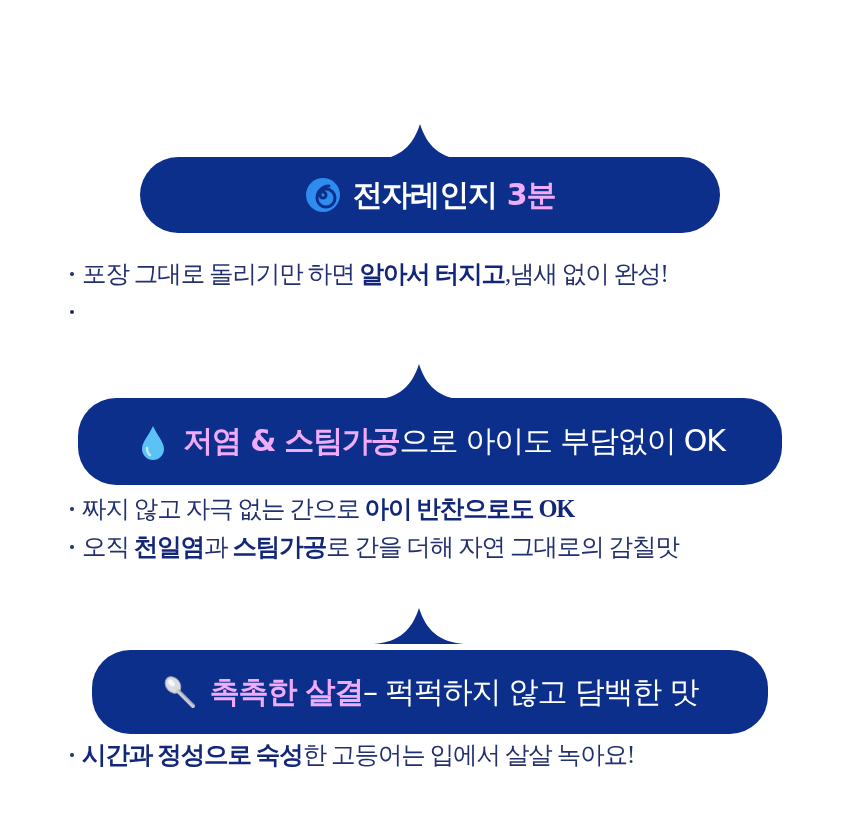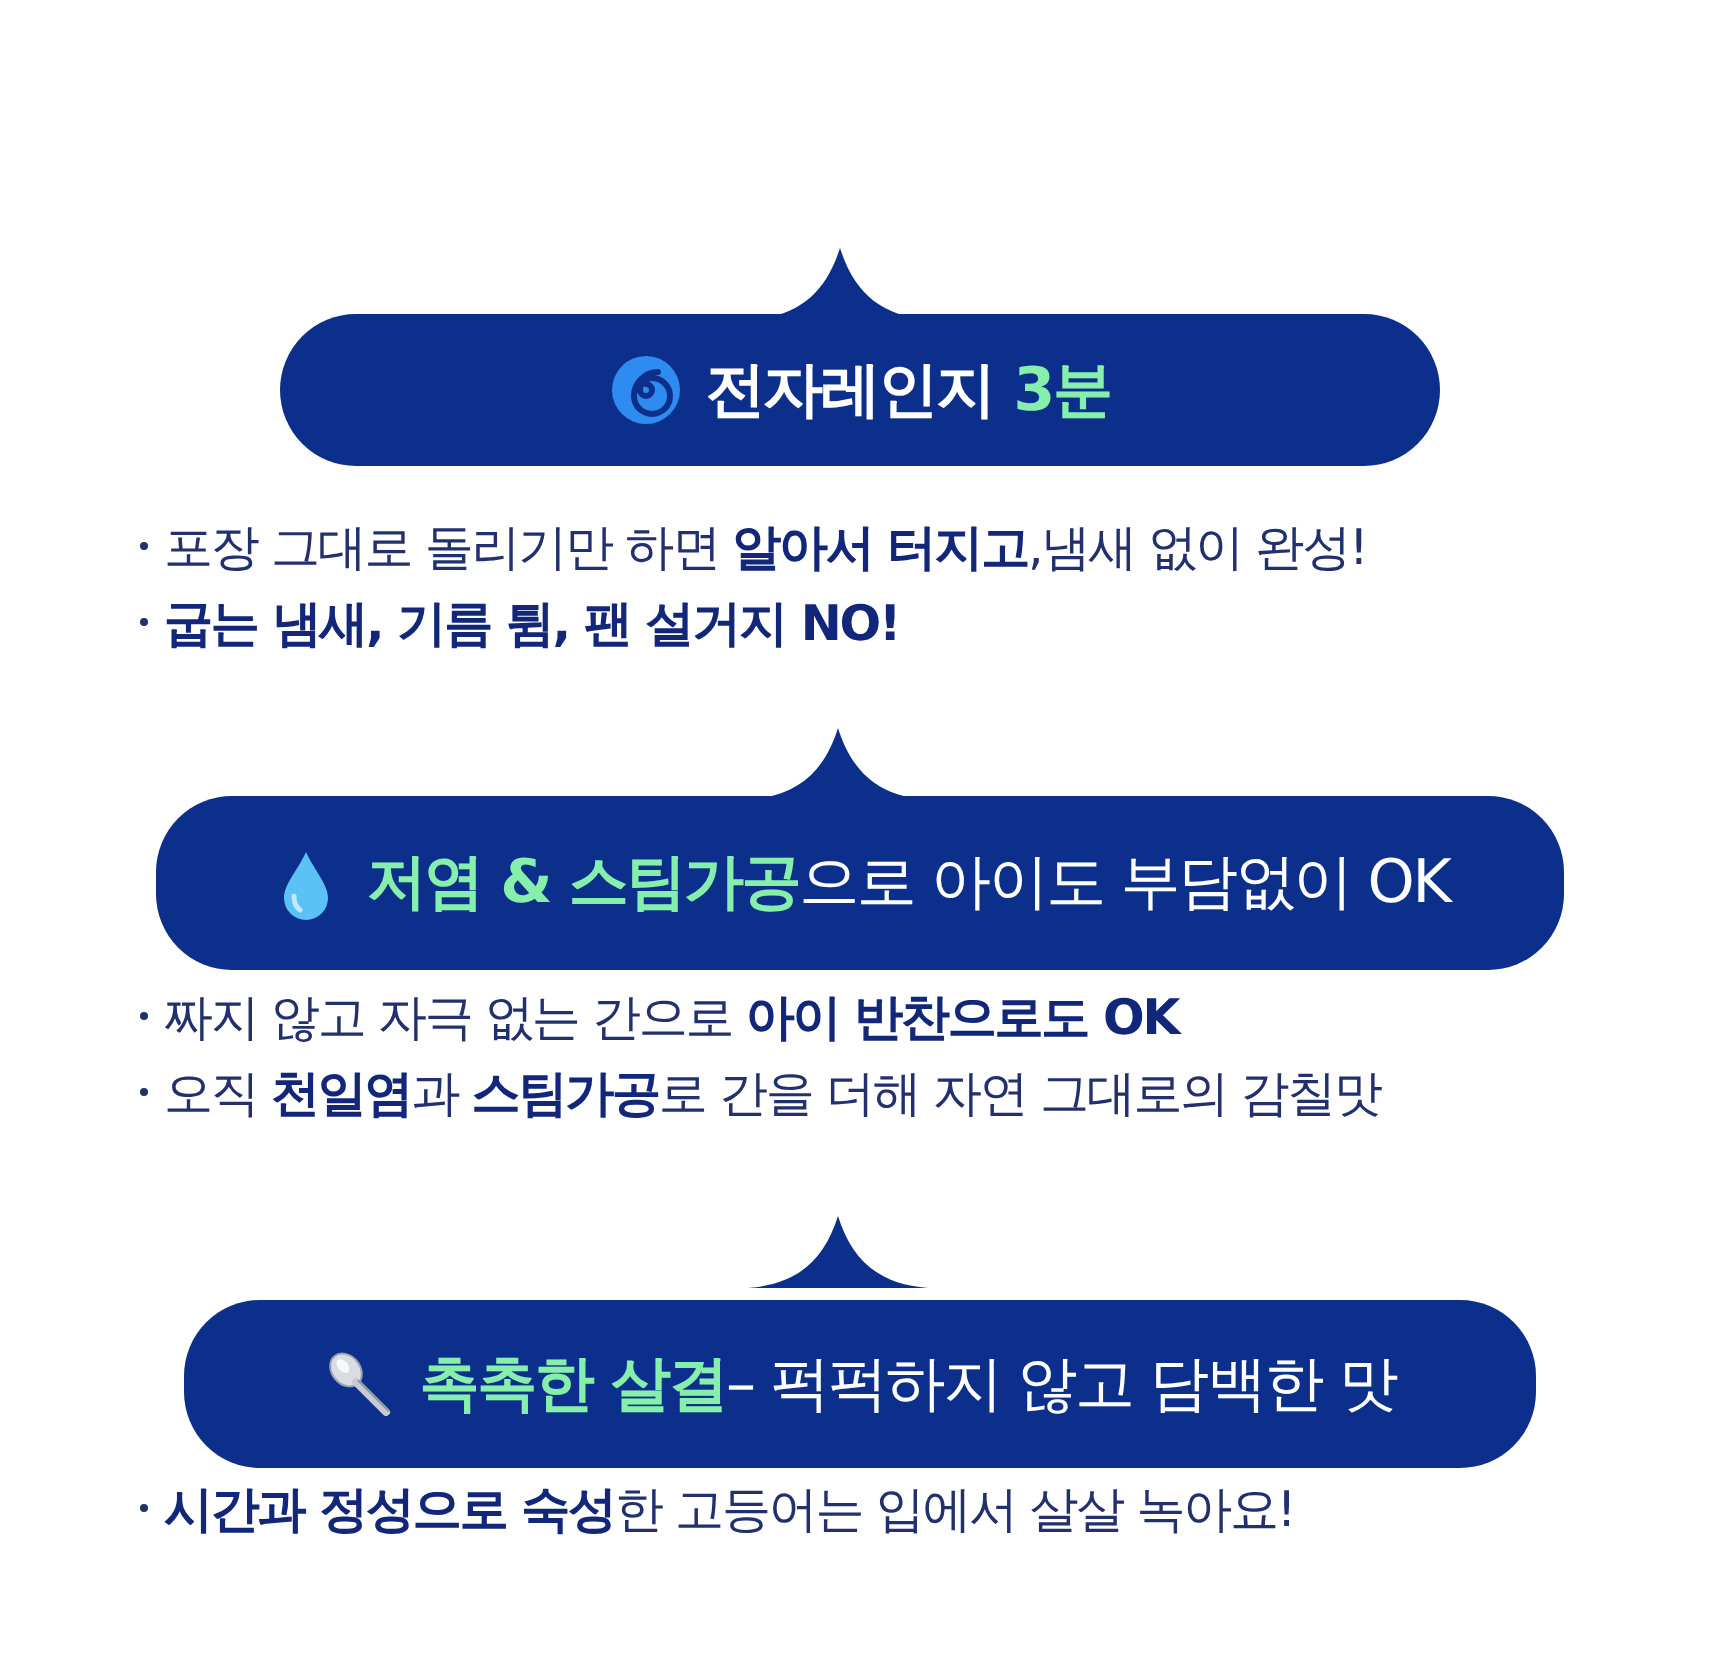--- a/index.html
+++ b/index.html
@@ -28,21 +28,21 @@
       font-size: 30px;
       letter-spacing: -1.2px;
       white-space: nowrap;
     }
     .peak {
       position: absolute;
       width: 90px;
       height: 36px;
     }
     .hl {
-      color: #86efac;
+      color: #f0abfc;
       font-weight: bold;
     }
     .bold-white {
       font-weight: bold;
     }
     .light {
       font-weight: normal;
     }
     .icon {
       display: inline-block;
@@ -57,20 +57,21 @@
       position: absolute;
       left: 70px;
       color: #22306e;
       font-size: 24.5px;
       letter-spacing: -1.1px;
       white-space: nowrap;
     }
     .bullet {
       height: 38px;
       line-height: 38px;
+      font-family: Liberation Serif, serif;
     }
     .bullet .dot {
       display: inline-block;
       width: 4px; height: 4px;
       background: #22306e;
       border-radius: 50%;
       vertical-align: middle;
       margin-right: 8px;
       position: relative;
       top: -2px;
@@ -100,21 +101,21 @@
       <span class="hl">3분</span>
     </span>
   </div>
 </div>
 
 <div class="bullets" style="top:255px;">
   <div class="bullet">
     <span class="dot"></span><span>포장 그대로 돌리기만 하면 </span><b>알아서 터지고</b><span>,냄새 없이 완성!</span>
   </div>
   <div class="bullet">
-    <span class="dot"></span><b>굽는 냄새, 기름 튐, 팬 설거지 NO!</b>
+    <span class="dot"></span>
   </div>
 </div>
 
 <div class="bubble-wrap">
   <svg class="peak" style="left:374px; top:364px;" viewBox="0 0 90 36">
     <path d="M0,36 C25,34 38,22 45,0 C52,22 65,34 90,36 Z" fill="#0b2f8a"></path>
   </svg>
   <div class="bubble" style="left:78px; top:398px; width:704px; height:87px;">
     <span class="bubble-text">
       <span class="icon">

